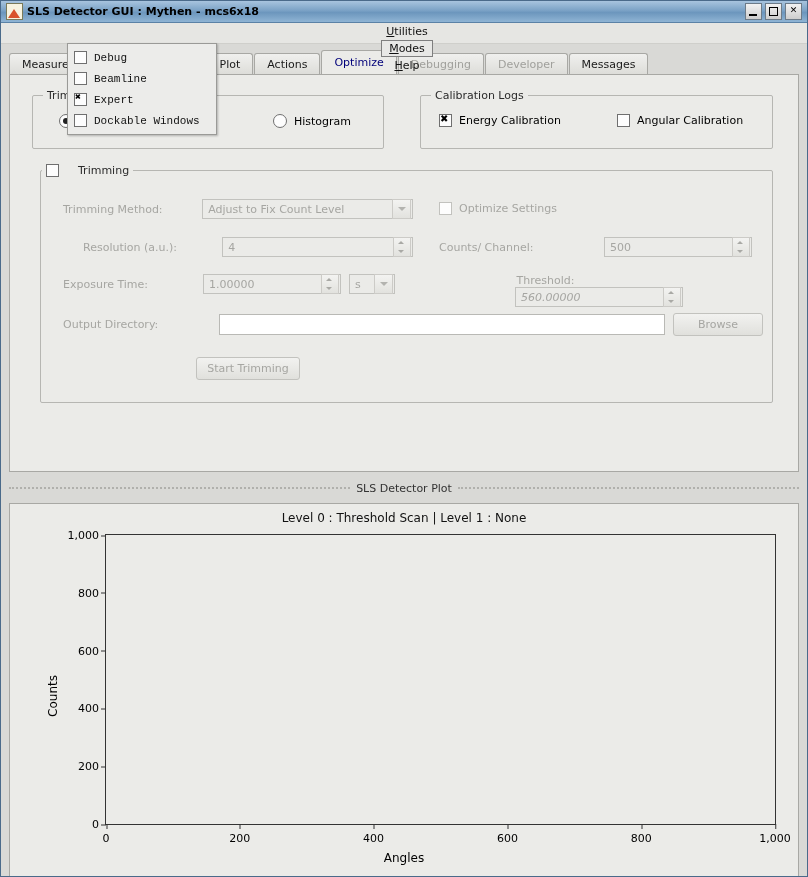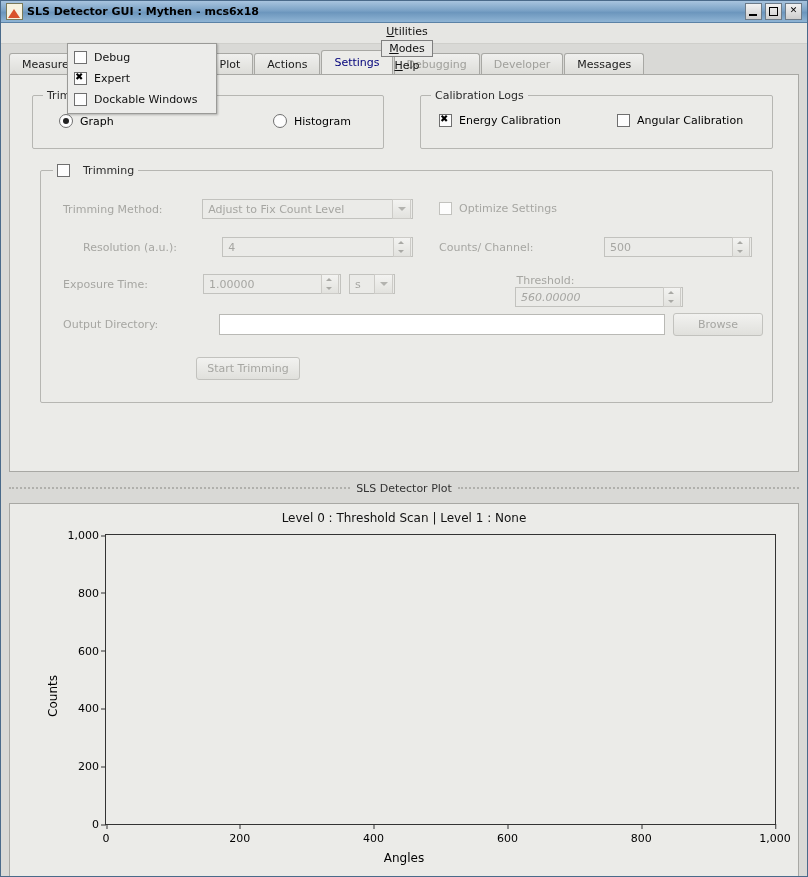--- a/index.html
+++ b/index.html
@@ -121,20 +121,21 @@
     z-index: 60;
   }
   .dropdown-item {
     display: flex;
     align-items: center;
     height: 21px;
     padding: 0 6px;
     font-size: 11px;
     color: #111;
     white-space: nowrap;
+    font-family: Liberation Mono, monospace;
   }
   .cb {
     width: 11px; height: 11px;
     border: 1px solid #6f6f6f;
     background: #fdfdfd;
     margin-right: 7px;
     position: relative;
     flex: none;
   }
   .cb.checked:after {
@@ -196,22 +197,22 @@
     top: -7px;
     left: 10px;
     background: #ebebe8;
     padding: 0 4px;
     font-size: 11px;
     color: #2b2b2b;
   }
   .group-title.cbtitle {
     display: flex;
     align-items: center;
-    gap: 13px;
-    left: 12px;
+    gap: 19px;
+    left: 1px;
   }
   .radio {
     width: 12px; height: 12px;
     border-radius: 50%;
     border: 1px solid #6f6f6f;
     background: #fdfdfd;
     position: relative;
     flex: none;
     display: inline-block;
     vertical-align: middle;
@@ -412,35 +413,39 @@
     <div class="menu-item active"><u>M</u><span>odes</span></div>
     <div class="menu-item"><u>H</u><span>elp</span></div>
   </div>
 
   <div class="dropdown">
     <div class="dropdown-item">
       <span class="cb"></span>
       <span>Debug</span>
     </div>
     <div class="dropdown-item">
+      <span class="cb"></span>
+      <span>Beamline</span>
+    </div>
+    <div class="dropdown-item">
       <span class="cb checked"></span>
       <span>Expert</span>
     </div>
     <div class="dropdown-item">
       <span class="cb"></span>
       <span>Dockable Windows</span>
     </div>
   </div>
 
   <div class="tabbar">
     <div class="tab">Measurement</div>
     <div class="tab">Data Output</div>
     <div class="tab">Plot</div>
     <div class="tab">Actions</div>
-    <div class="tab selected">Settings</div>
+    <div class="tab selected">Optimize</div>
     <div class="tab disabled">Debugging</div>
     <div class="tab disabled">Developer</div>
     <div class="tab">Messages</div>
   </div>
 
   <div class="tabpage">
 
     <div class="groupbox" style="left:22px; top:20px; width:350px; height:52px;">
       <div class="group-title">Trimming Plot</div>
       <div class="opt" style="position:absolute; left:26px; top:18px;">

